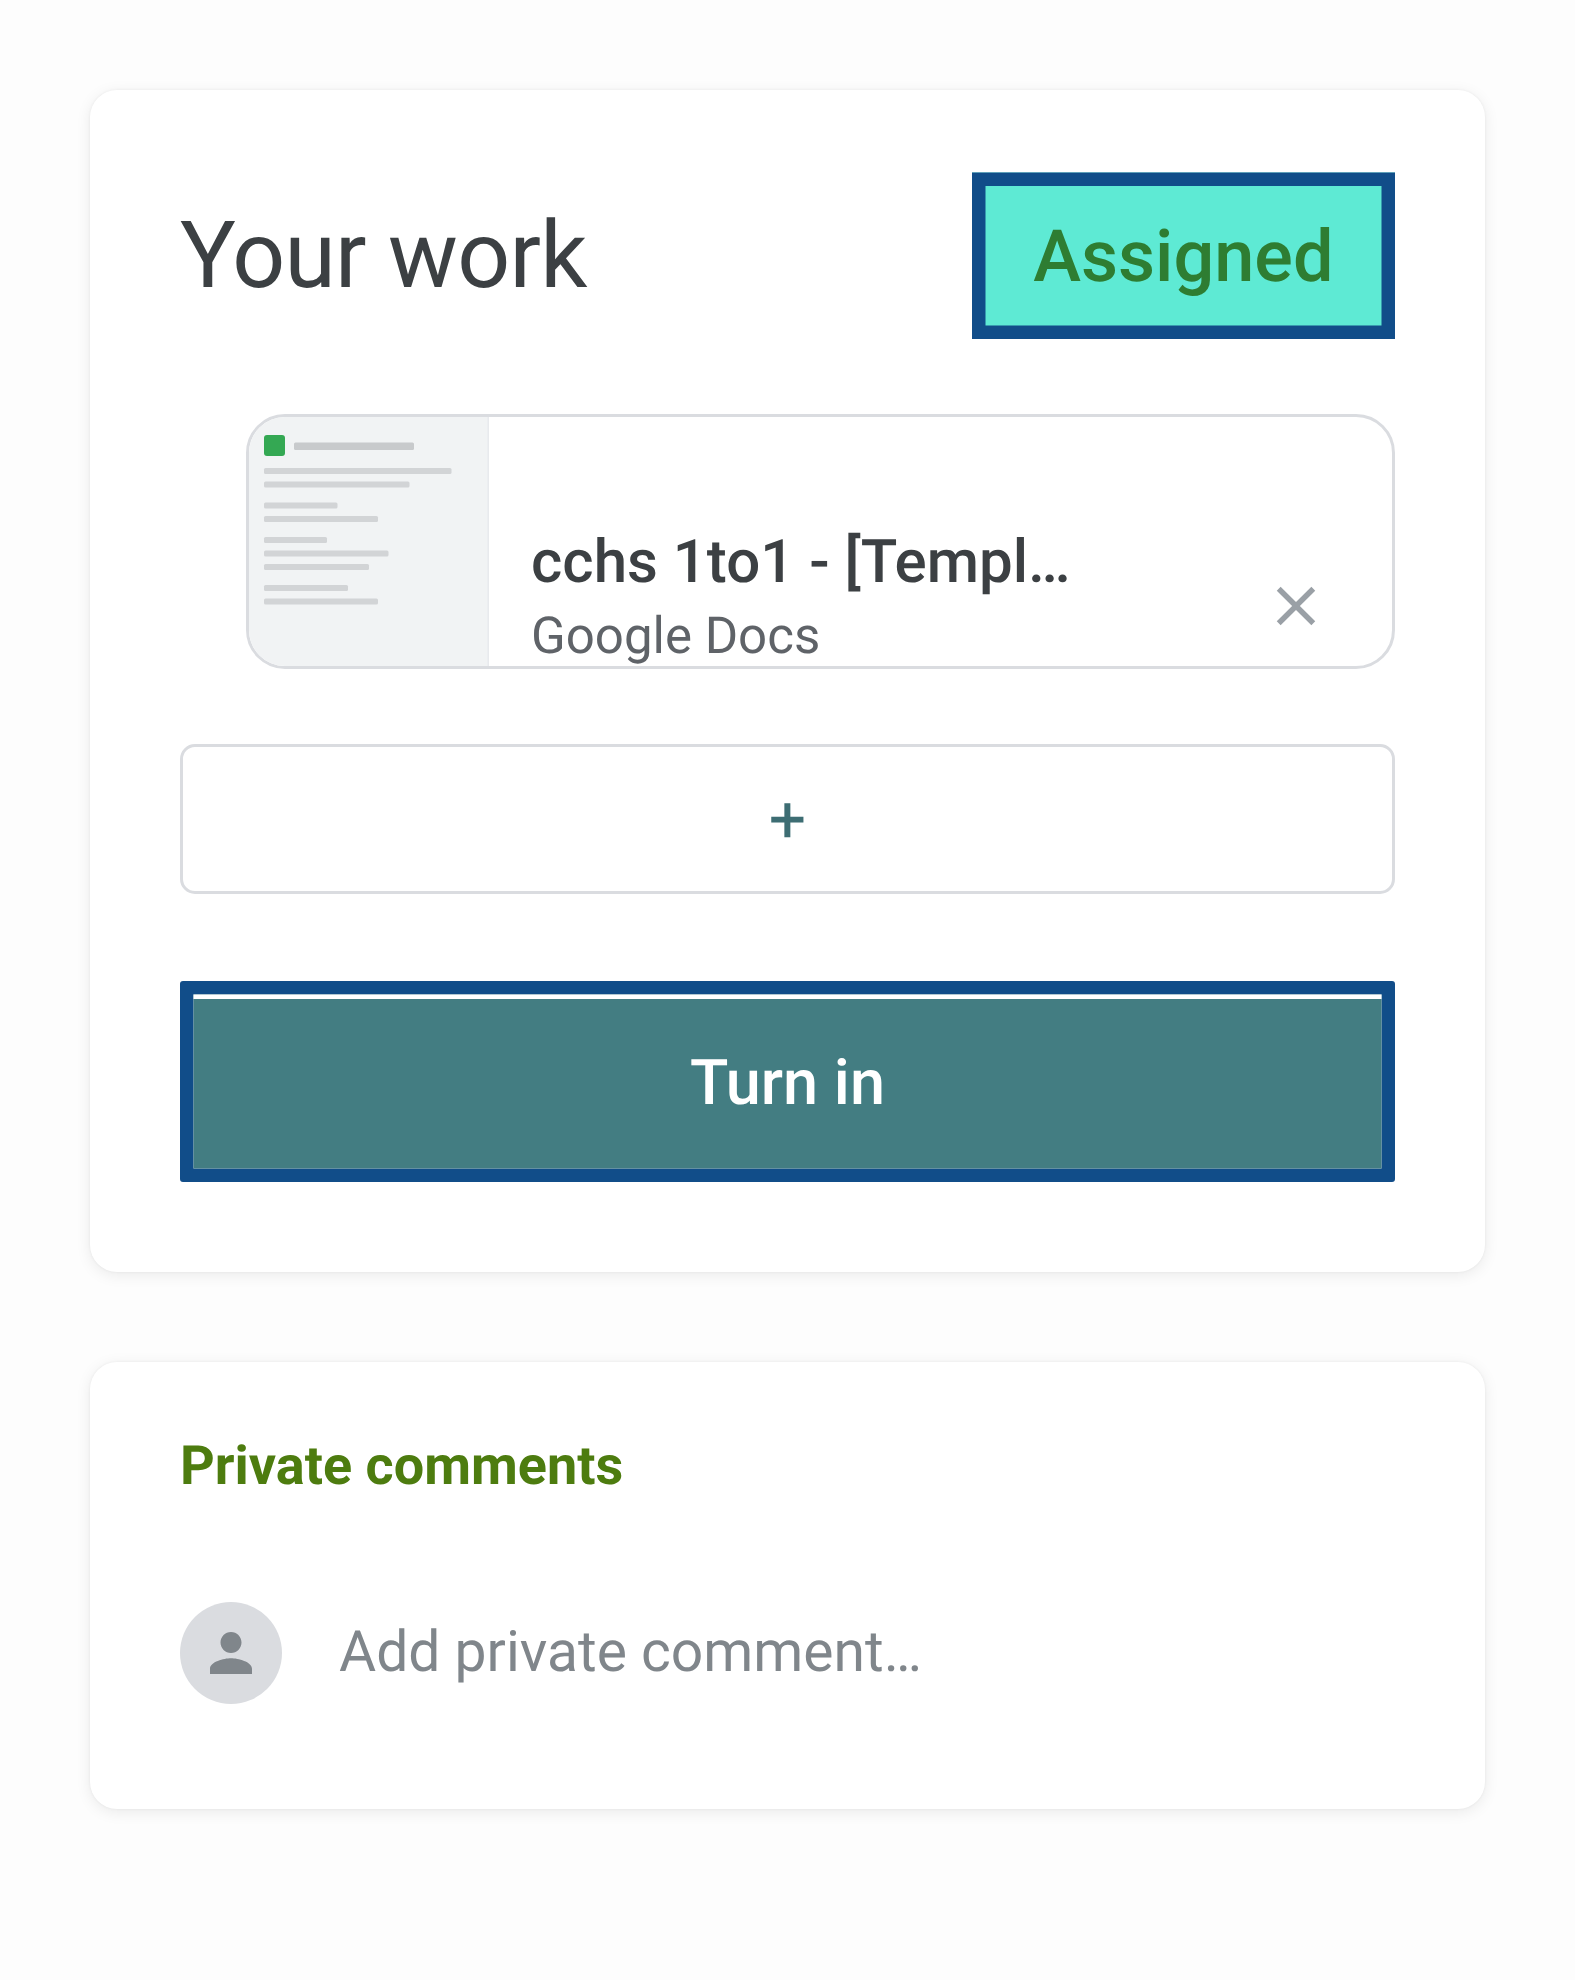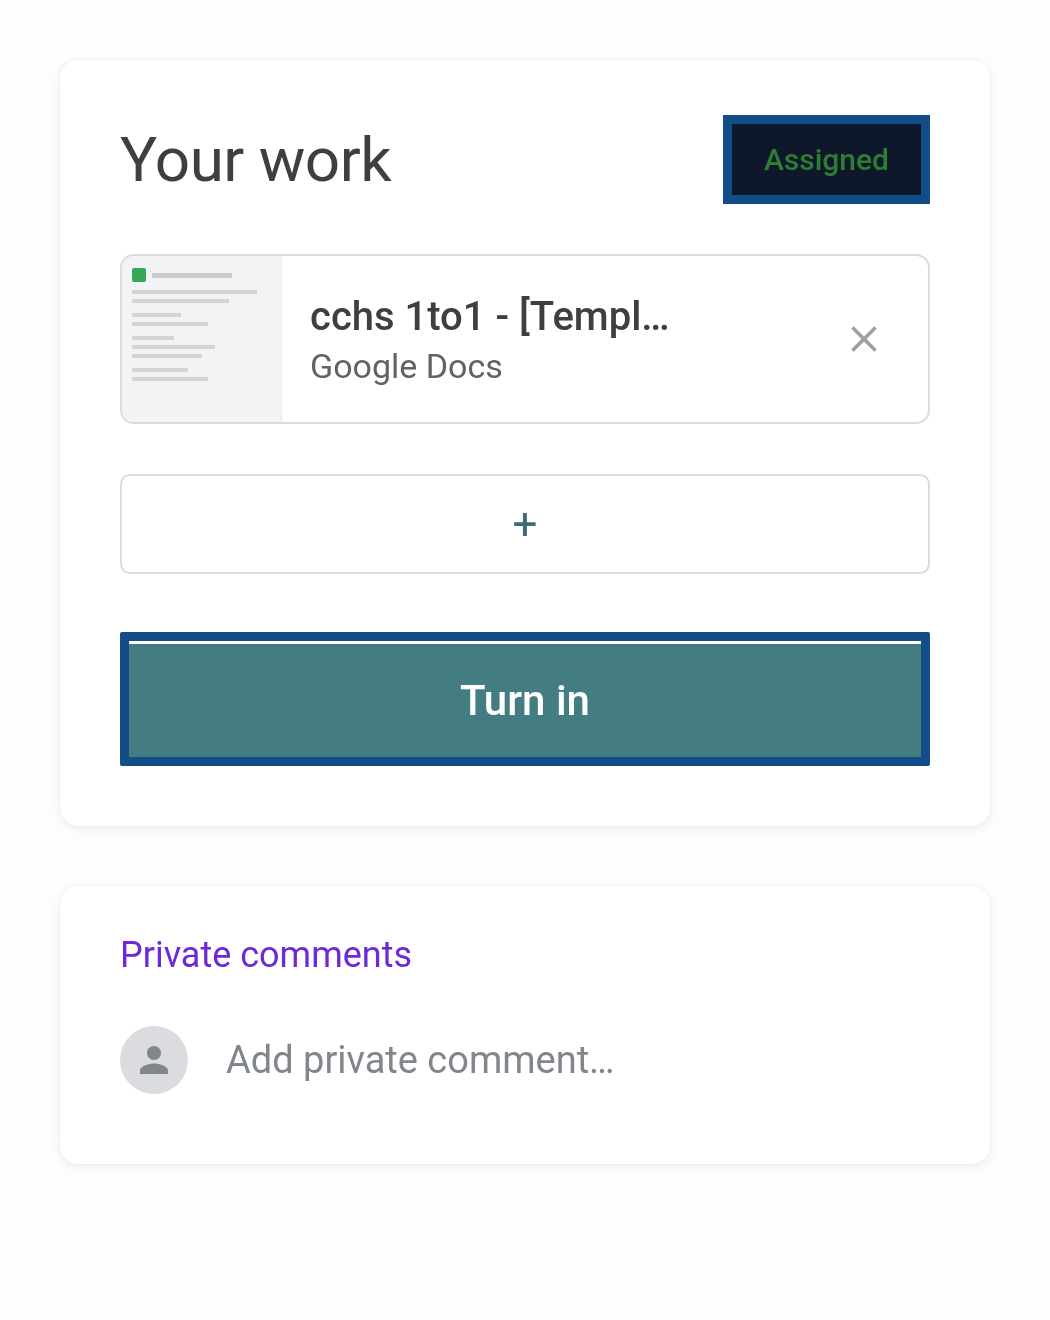--- a/index.html
+++ b/index.html
@@ -24,34 +24,35 @@
     }
     .title {
       font-size: 62px;
       font-weight: 400;
       color: #3c4043;
       letter-spacing: -0.5px;
     }
     .status-badge {
       border: 9px solid #114d89;
       padding: 18px 32px;
-      font-size: 30px;
+      font-size: 48px;
       font-weight: 500;
       color: #2e7d32;
-      background: #0f172a;
+      background: #5eead4;
     }
     .attachment {
       display: flex;
-      align-items: center;
+      align-items: flex-end;
       border: 2px solid #dadce0;
-      border-radius: 14px;
+      border-radius: 26px;
       overflow: hidden;
       margin-bottom: 50px;
       height: 170px;
       cursor: pointer;
+      margin-left: 44px;
     }
     .thumb {
       width: 160px;
       height: 100%;
       background: #f1f3f4;
       border-right: 1px solid #e8eaed;
       position: relative;
       flex-shrink: 0;
       padding: 12px 10px;
     }
@@ -142,23 +143,23 @@
       height: 116px;
       display: flex;
       align-items: center;
       justify-content: center;
       cursor: pointer;
       border-top: 3px solid #fff;
     }
     .comments-card { padding: 48px 60px 70px 60px; }
     .comments-title {
       font-size: 36px;
-      font-weight: 400;
-      color: #6d28d9;
-      margin-bottom: 50px;
+      font-weight: 700;
+      color: #4d7c0f;
+      margin-bottom: 70px;
     }
     .comment-row {
       display: flex;
       align-items: center;
       gap: 38px;
     }
     .avatar {
       width: 68px;
       height: 68px;
       border-radius: 50%;

